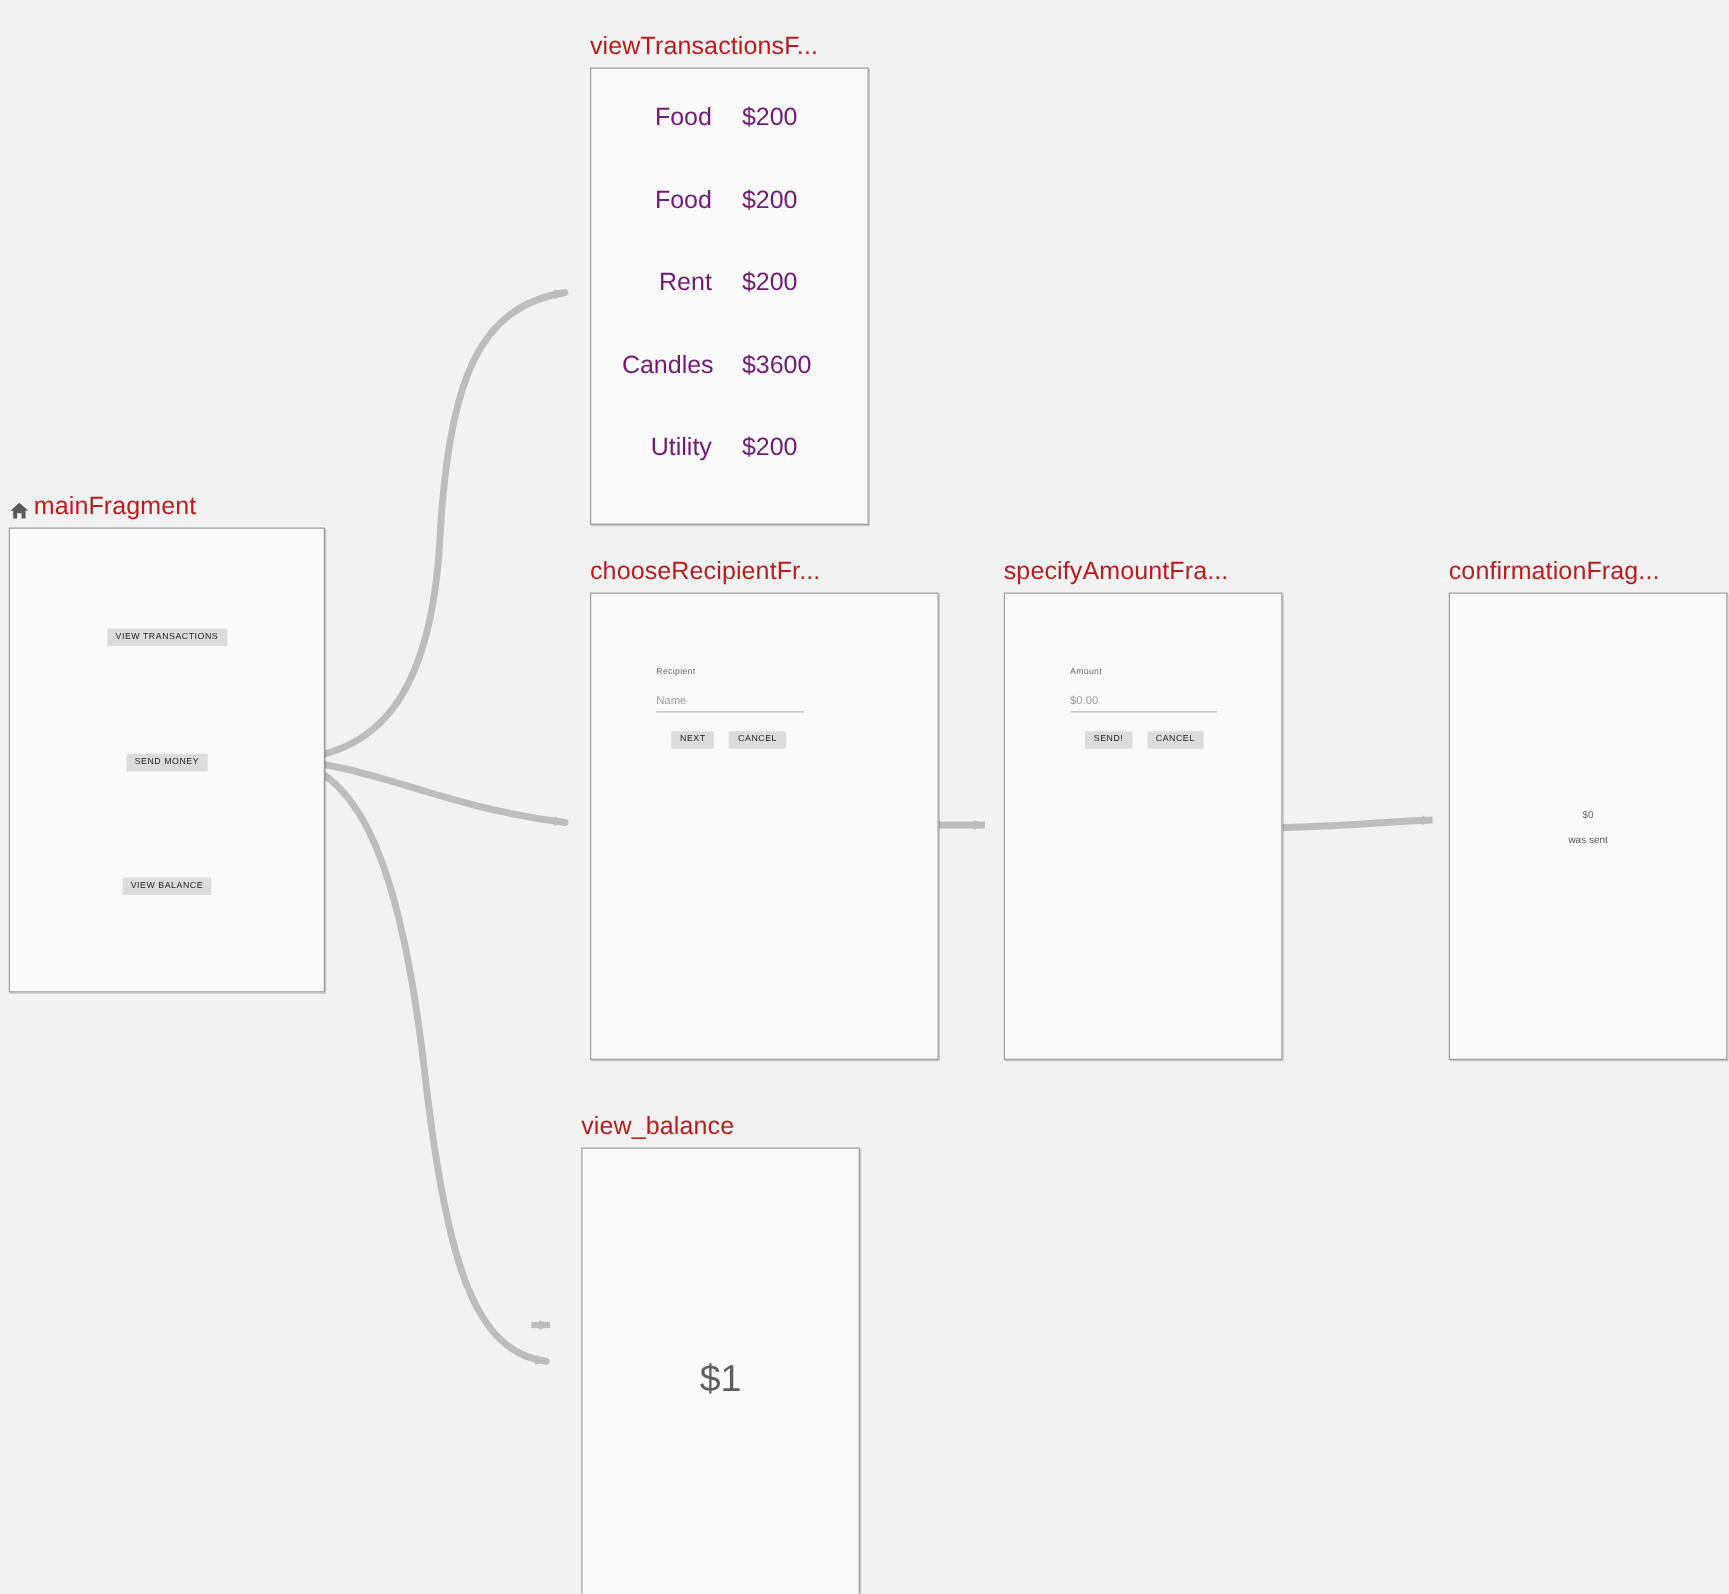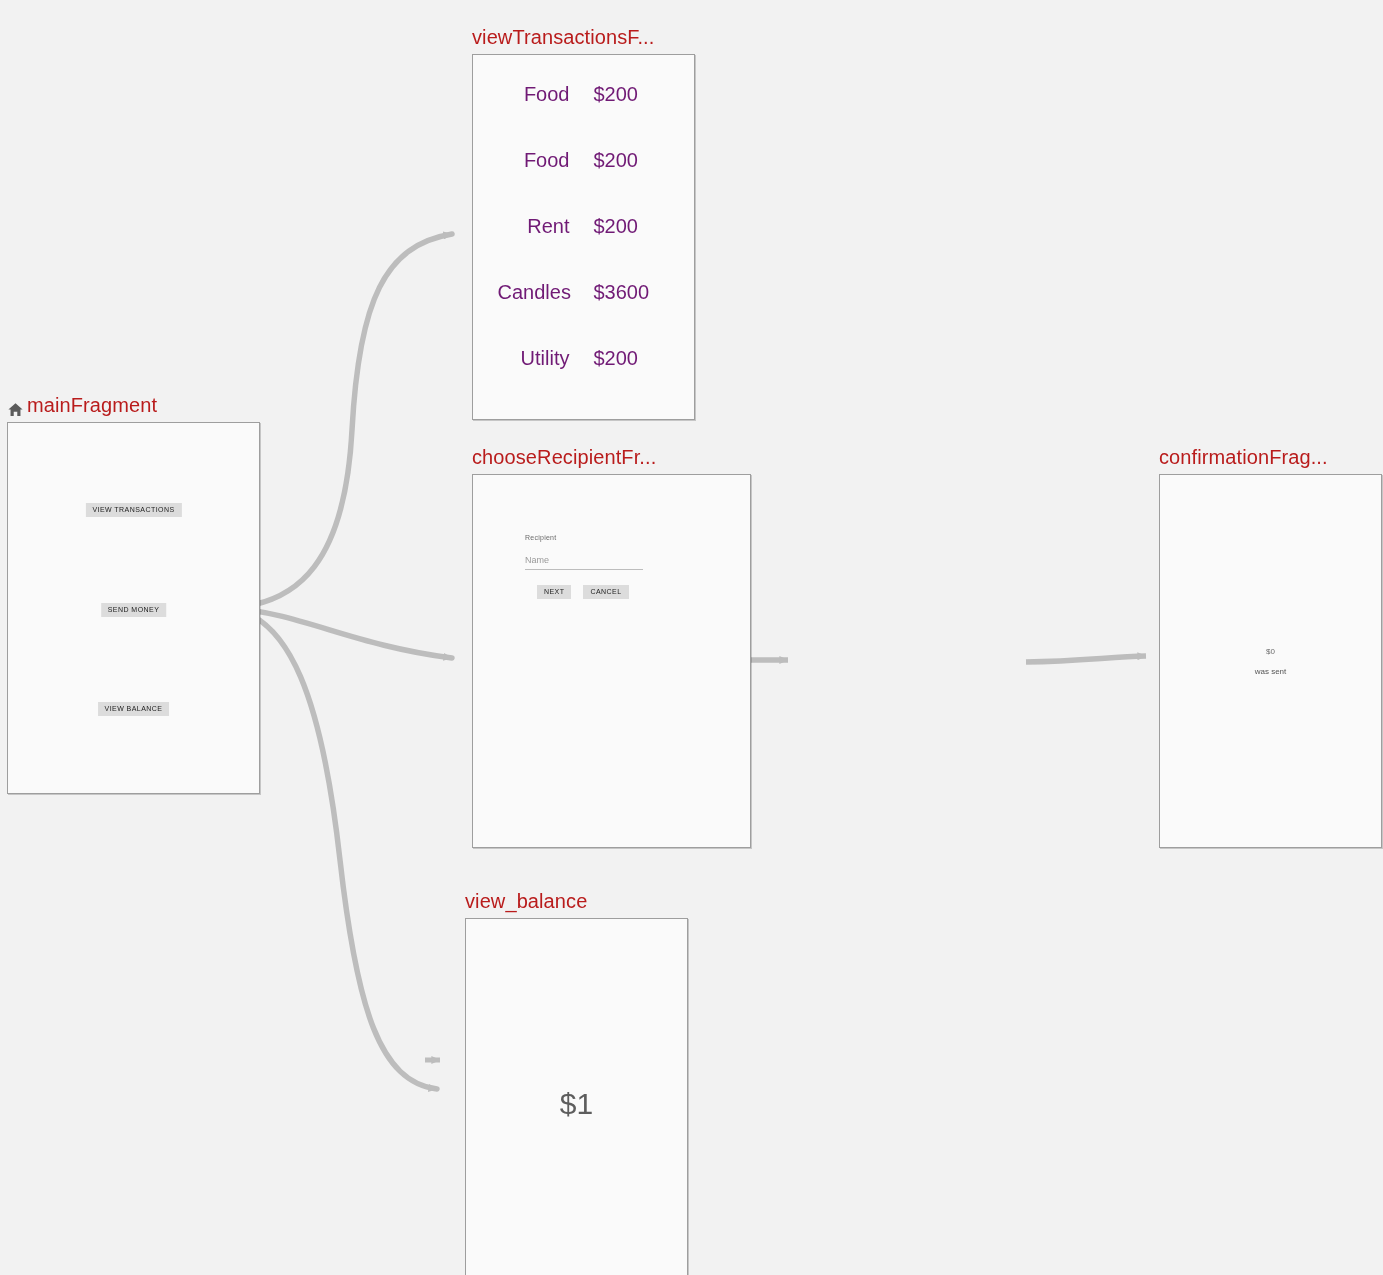--- a/index.html
+++ b/index.html
@@ -267,20 +267,35 @@
         <div class="form-label">Recipient</div>
         <div class="form-input">Name</div>
         <div class="form-actions">
           <div class="mini-button">NEXT</div>
           <div class="mini-button">CANCEL</div>
         </div>
       </div>
     </div>
   </div>
 
+  <div class="destination" style="left:803px; top:474px; width:223px; height:374px;">
+    <div class="dest-title">
+      <span>specifyAmountFra...</span>
+    </div>
+    <div class="dest-card">
+      <div class="form-preview">
+        <div class="form-label">Amount</div>
+        <div class="form-input">$0.00</div>
+        <div class="form-actions">
+          <div class="mini-button">SEND!</div>
+          <div class="mini-button">CANCEL</div>
+        </div>
+      </div>
+    </div>
+  </div>
 
   <div class="destination" style="left:1159px; top:474px; width:223px; height:374px;">
     <div class="dest-title">
       <span>confirmationFrag...</span>
     </div>
     <div class="dest-card">
       <div class="confirm-block">
         <div class="confirm-amount">$0</div>
         <div class="confirm-text">was sent</div>
       </div>

